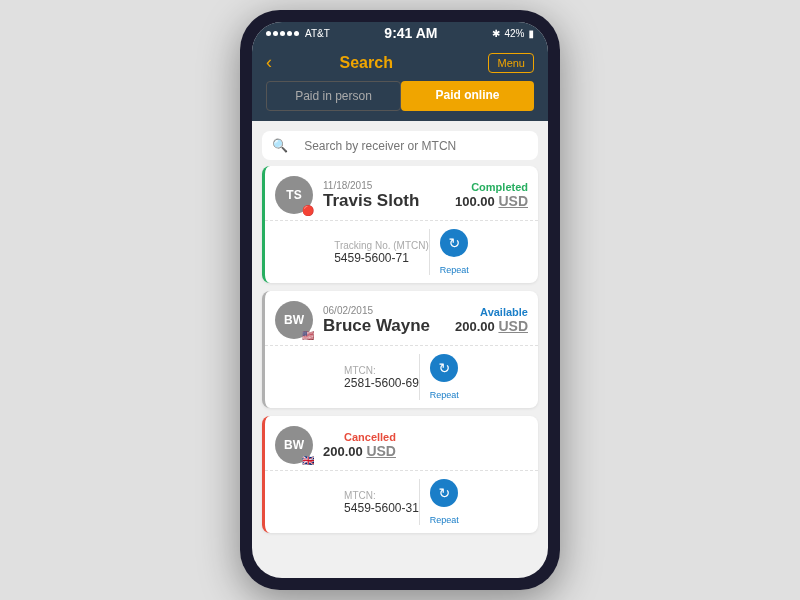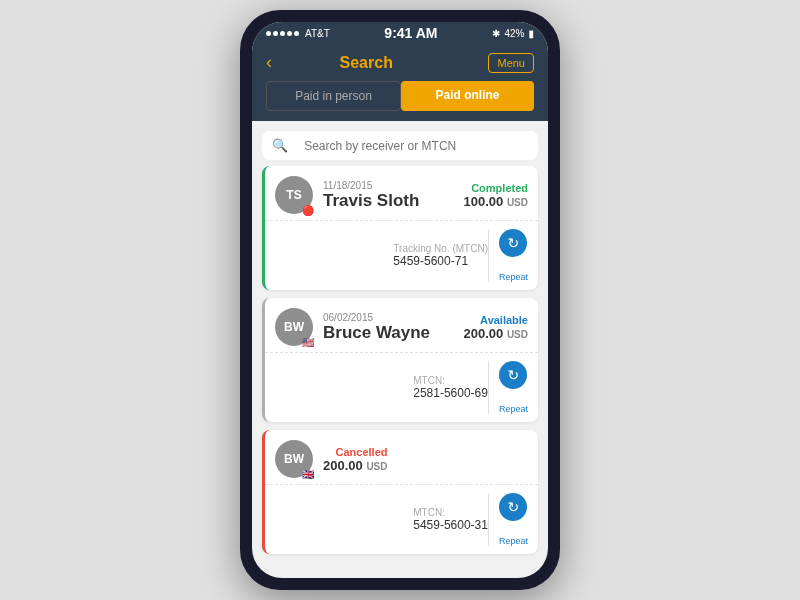--- a/index.html
+++ b/index.html
@@ -159,27 +159,27 @@
       font-weight: 600;
       text-align: right;
       margin-left: 6px;
     }
     .transfer-amount {
       font-size: 13px;
       font-weight: 600;
       color: #333;
       text-align: right;
     }
-    .transfer-amount .currency { font-size: 10px; color: #888; }
+    .transfer-amount .currency { font-size: 14px; color: #888; text-decoration: underline; }
     .card-bottom {
       border-top: 1px dashed #e0e0e0;
       padding: 8px 10px;
       display: flex;
       align-items: center;
-      justify-content: flex-end;
+      justify-content: center;
     }
     .tracking { font-size: 10px; color: #888; }
     .tracking .tracking-label { font-size: 10px; color: #aaa; display: block; }
     .tracking .tracking-num { font-size: 12px; color: #333; font-weight: 500; }
     .repeat-btn {
       display: flex;
       flex-direction: column;
       align-items: center;
       cursor: pointer;
       border-left: 1px solid #e0e0e0;
@@ -189,21 +189,21 @@
       width: 28px;
       height: 28px;
       border-radius: 50%;
       background: #1a7ec8;
       display: flex;
       align-items: center;
       justify-content: center;
       color: white;
       font-size: 14px;
     }
-    .repeat-label { font-size: 9px; color: #1a7ec8; margin-top: 15px; }
+    .repeat-label { font-size: 9px; color: #1a7ec8; margin-top: 8px; }
     
     .status-completed { color: #27ae60; }
     .status-available { color: #1a7ec8; }
     .status-cancelled { color: #e74c3c; }
     
     .card-completed { border-left: 3px solid #27ae60; }
     .card-available { border-left: 3px solid #b0b0b0; }
     .card-cancelled { border-left: 3px solid #e74c3c; }
     
     .cta-bar {

